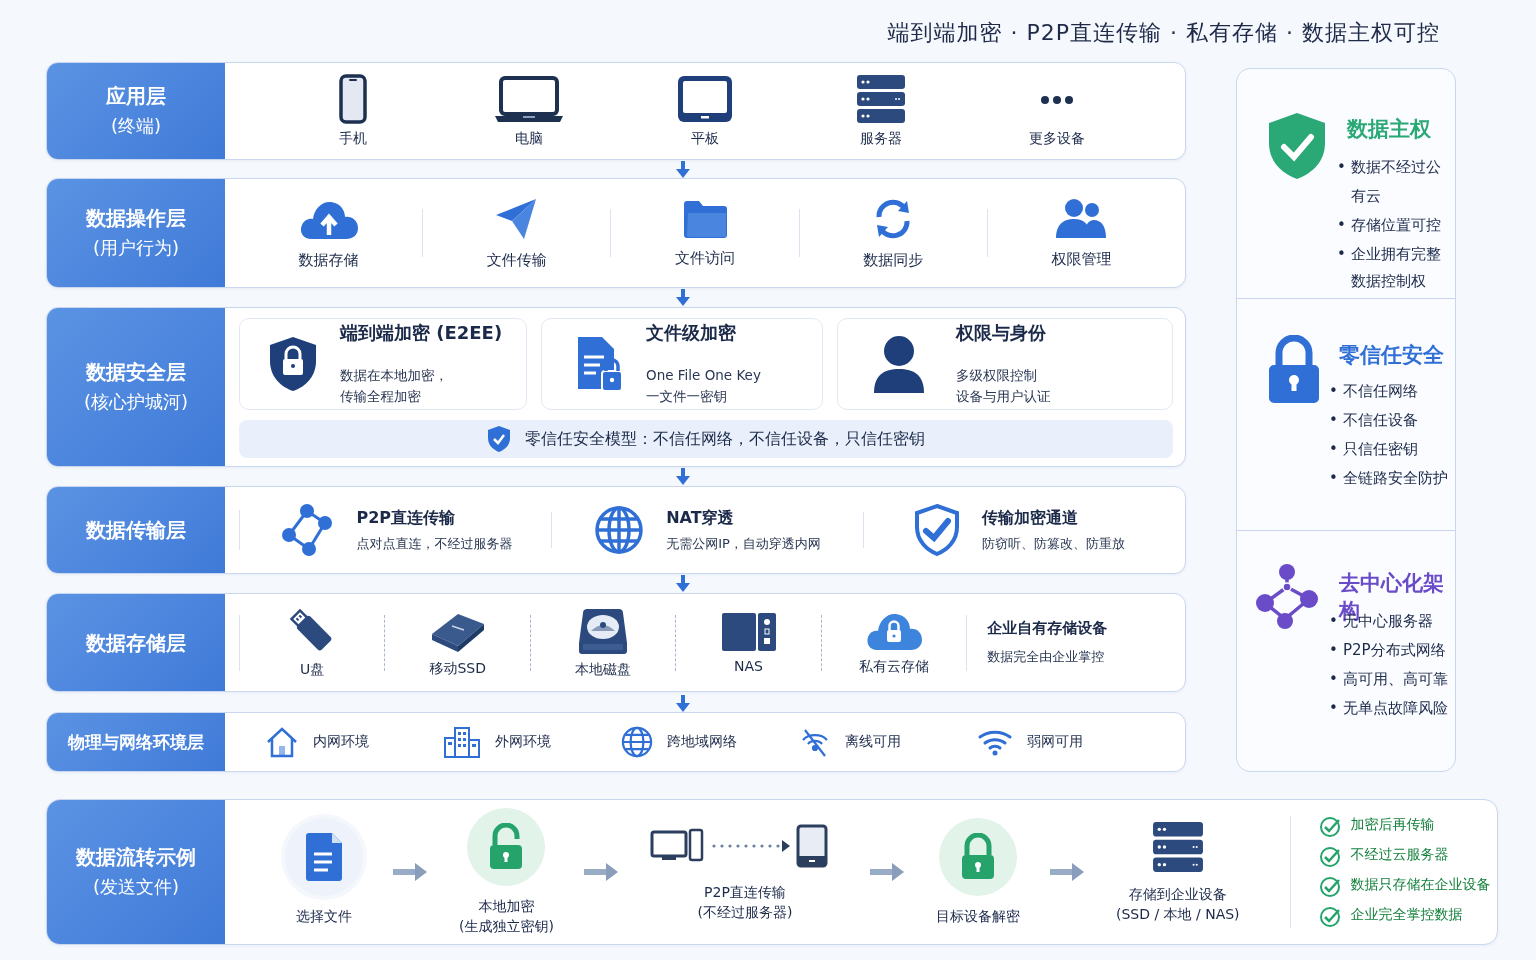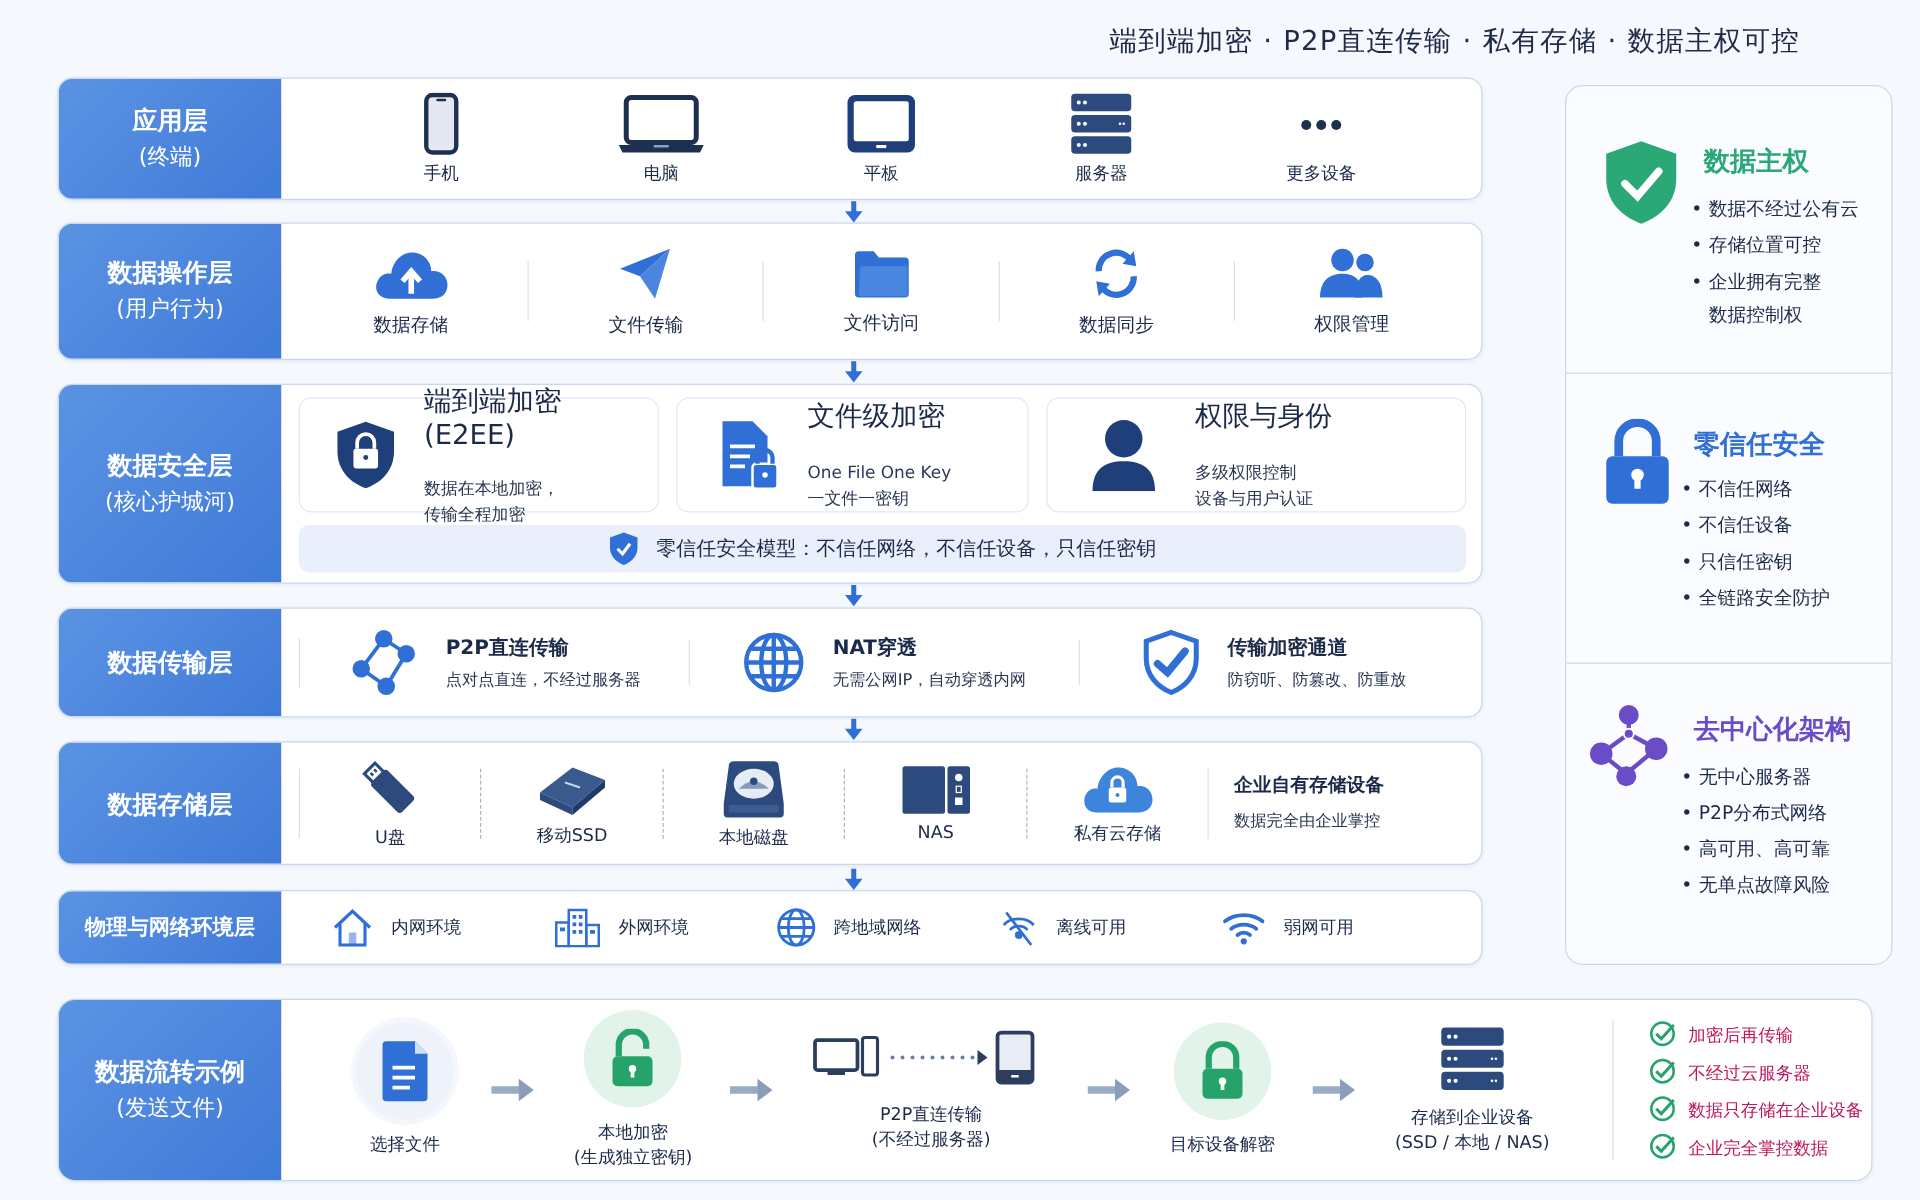--- a/index.html
+++ b/index.html
@@ -54,21 +54,21 @@
   .vsep { width: 1px; background: #dbe3ef; height: 48px; flex: none; }
   .vsep.dashed { background: none; border-left: 1.5px dashed #a8b7cc; height: 56px; }
 
   
   .sec-wrap { flex: 1; padding: 10px 12px 8px 14px; display: flex; flex-direction: column; gap: 10px; }
   .sec-cards { display: flex; gap: 14px; }
   .sec-card {
     height: 92px; border: 1px solid #e1e8f3; border-radius: 10px; background: #fff;
     display: flex; align-items: center; padding-left: 28px; gap: 22px;
   }
-  .sec-card .t { font-size: 22px; font-weight: normal; color: #1c2a4a; margin-bottom: 20px; }
+  .sec-card .t { font-size: 18px; font-weight: bold; color: #1c2a4a; margin-bottom: 20px; }
   .sec-card .d { font-size: 13.5px; color: #2a3752; line-height: 21px; }
   .zt-bar {
     height: 40px; background: #e9f0fb; border-radius: 8px;
     display: flex; align-items: center; justify-content: center; gap: 14px;
     font-size: 16px; color: #1c2a4a;
   }
 
   
   .tr-item { flex: 1; display: flex; align-items: center; justify-content: center; gap: 22px; }
   .tr-item .t { font-size: 16px; font-weight: bold; color: #1c2a4a; margin-bottom: 6px; }
@@ -83,26 +83,26 @@
 
   
   .env-item { flex: 1; display: flex; align-items: center; gap: 14px; font-size: 14px; color: #1c2a4a; }
 
   
   .flow-step { display: flex; flex-direction: column; align-items: center; gap: 10px; text-align: center; }
   .flow-step .lbl { font-size: 14px; color: #1c2a4a; line-height: 20px; }
   .circ { width: 78px; height: 78px; border-radius: 50%; display: flex; align-items: center; justify-content: center; }
   .flow-arrow { width: 36px; height: 20px; flex: none; }
   .checks { border-left: 1px solid #dbe3ef; padding-left: 28px; margin-left: 20px; display: flex; flex-direction: column; gap: 8px; }
-  .check { display: flex; align-items: flex-end; gap: 10px; font-size: 14px; color: #be185d; }
+  .check { display: flex; align-items: flex-start; gap: 10px; font-size: 14px; color: #15803d; }
 
   
   .side {
-    position: absolute; left: 1236px; top: 68px; width: 262px; height: 704px;
-    background: #fbfcff; border: 1.5px solid #c9d8ee; border-radius: 14px; margin-left: 16px;
+    position: absolute; left: 1236px; top: 68px; width: 220px; height: 704px;
+    background: #fbfcff; border: 1.5px solid #c9d8ee; border-radius: 14px;
   }
   .side-sec { position: absolute; left: 0; width: 100%; border-bottom: 1.5px solid #c9d8ee; }
   .side-sec:last-child { border-bottom: none; }
   .side-sec .hd { position: absolute; font-size: 21px; font-weight: bold; }
   .side-sec ul { position: absolute; list-style: none; }
   .side-sec li { font-size: 15px; color: #1c2a4a; line-height: 29px; position: relative; padding-left: 14px; }
   .side-sec li::before { content: "•"; position: absolute; left: 0; color: #1c2a4a; }
   .side-sec li.cont::before { content: ""; }
 </style>
 </head>

